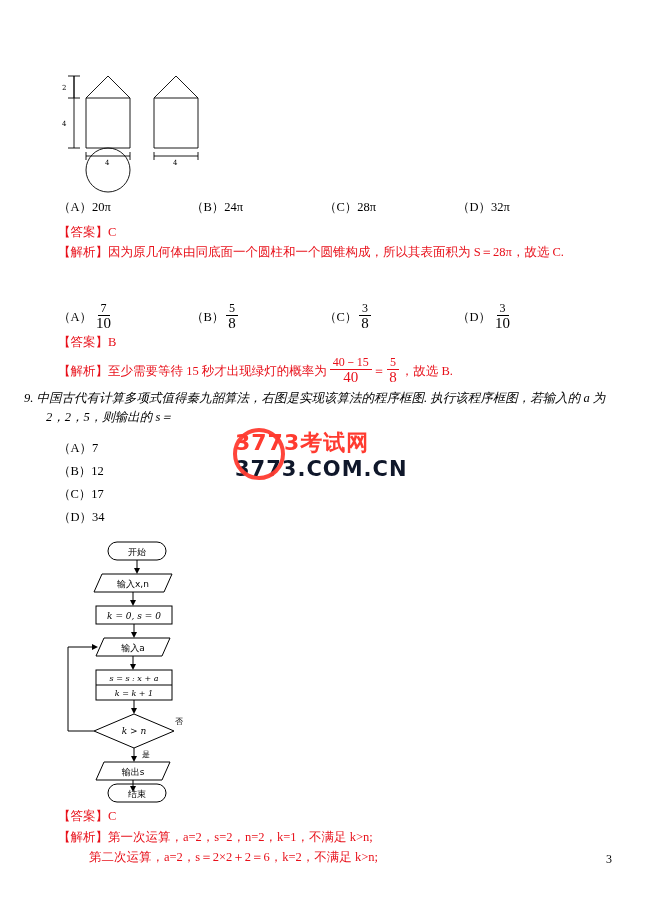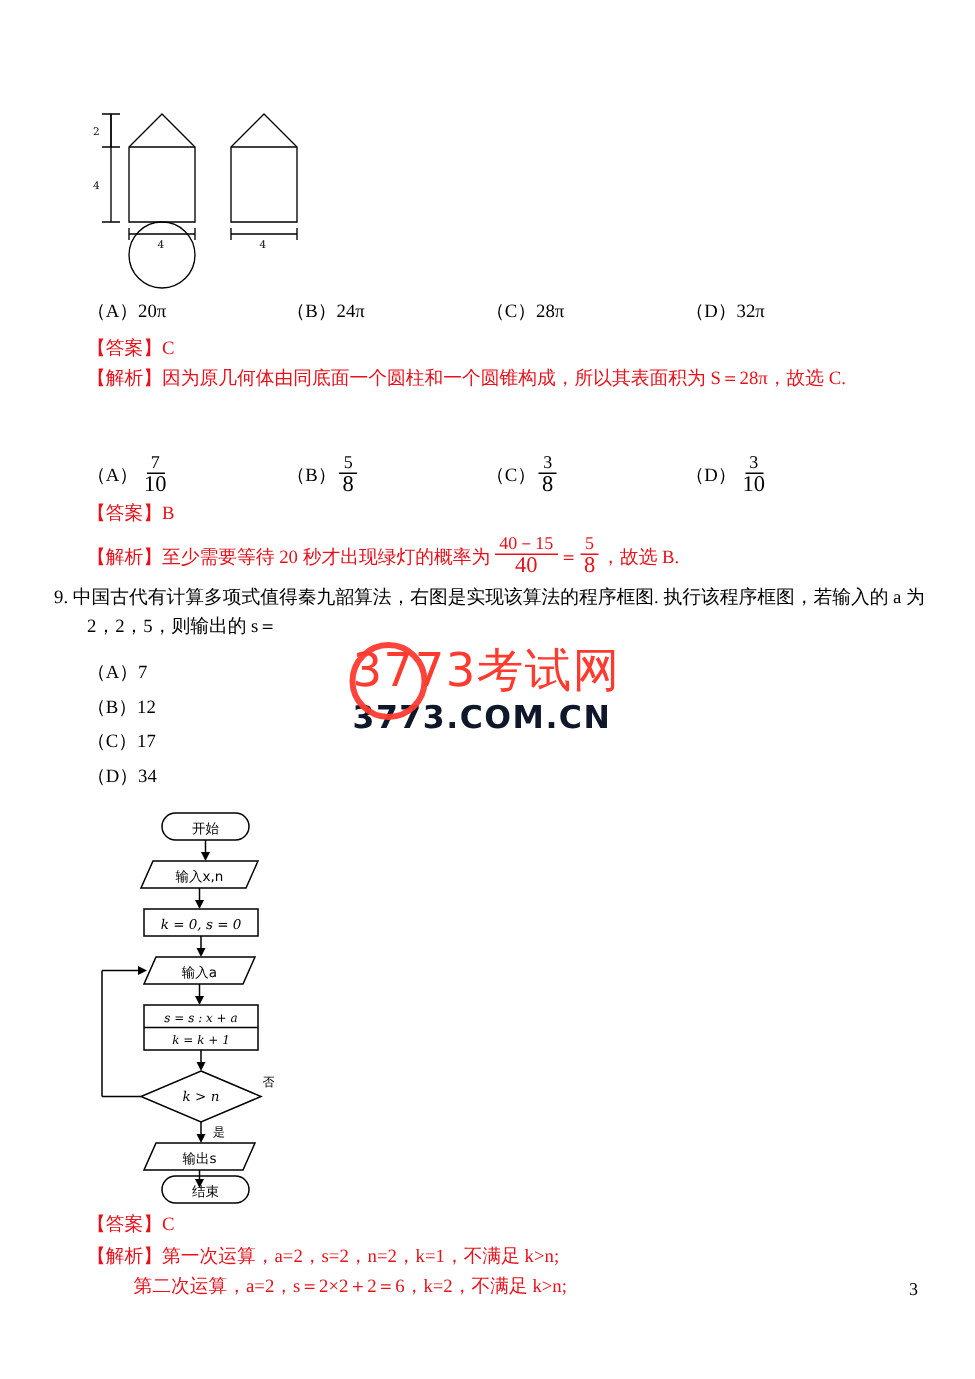--- a/index.html
+++ b/index.html
@@ -35,22 +35,22 @@
   .choice{line-height:1.85;}
 
   
   #flow{left:58px;top:538px;width:180px;height:265px;}
   #flow svg{display:block;}
 
   
   #wm{left:235px;top:432px;width:230px;height:72px;pointer-events:none;}
   .wm-text{
     font-family:"DejaVu Sans", sans-serif;
-    font-weight:normal;
-    font-size:31px;
+    font-weight:bold;
+    font-size:22px;
     color:#ff3b30;
     letter-spacing:1px;
     line-height:1;
   }
   .wm-sub{
     font-family:"DejaVu Sans", sans-serif;
     font-weight:bold;
     font-size:21px;
     color:#0f172a;
     letter-spacing:1px;
@@ -142,34 +142,34 @@
           </span></div>
     </div>
   </div>
 
   <div class="abs red" style="left:58px;top:334px;">
     <span>【答案】</span><span>B</span>
   </div>
 
   <div class="abs red" style="left:58px;top:357px;width:540px;display:flex;align-items:center;">
     <span>【解析】</span>
-    <span>至少需要等待 20 秒才出现绿灯的概率为</span>
+    <span>至少需要等待 15 秒才出现绿灯的概率为</span>
     <span class="frac" style="margin-left:3px;">
       <span class="num" style="border-color:#e8101a;">40－15</span>
       <span class="den">40</span>
     </span>
     <span>＝</span>
     <span class="frac">
       <span class="num" style="border-color:#e8101a;">5</span>
       <span class="den">8</span>
     </span>
     <span>，故选 B.</span>
   </div>
 
-  <div class="abs q hang" style="left:36px;top:389px;width:575px;">
+  <div class="abs q hang" style="left:24px;top:389px;width:575px;font-style:italic;">
     <span>9.</span>
     <span>中国古代有计算多项式值得秦九韶算法，右图是实现该算法的程序框图. 执行该程序框图，若输入的 a 为 2，2，5，则输出的 s＝</span>
   </div>
 
   <div class="abs" style="left:58px;top:437px;">
     <div class="choice"><span>（A）</span><span>7</span></div>
     <div class="choice"><span>（B）</span><span>12</span></div>
     <div class="choice"><span>（C）</span><span>17</span></div>
     <div class="choice"><span>（D）</span><span>34</span></div>
   </div>

